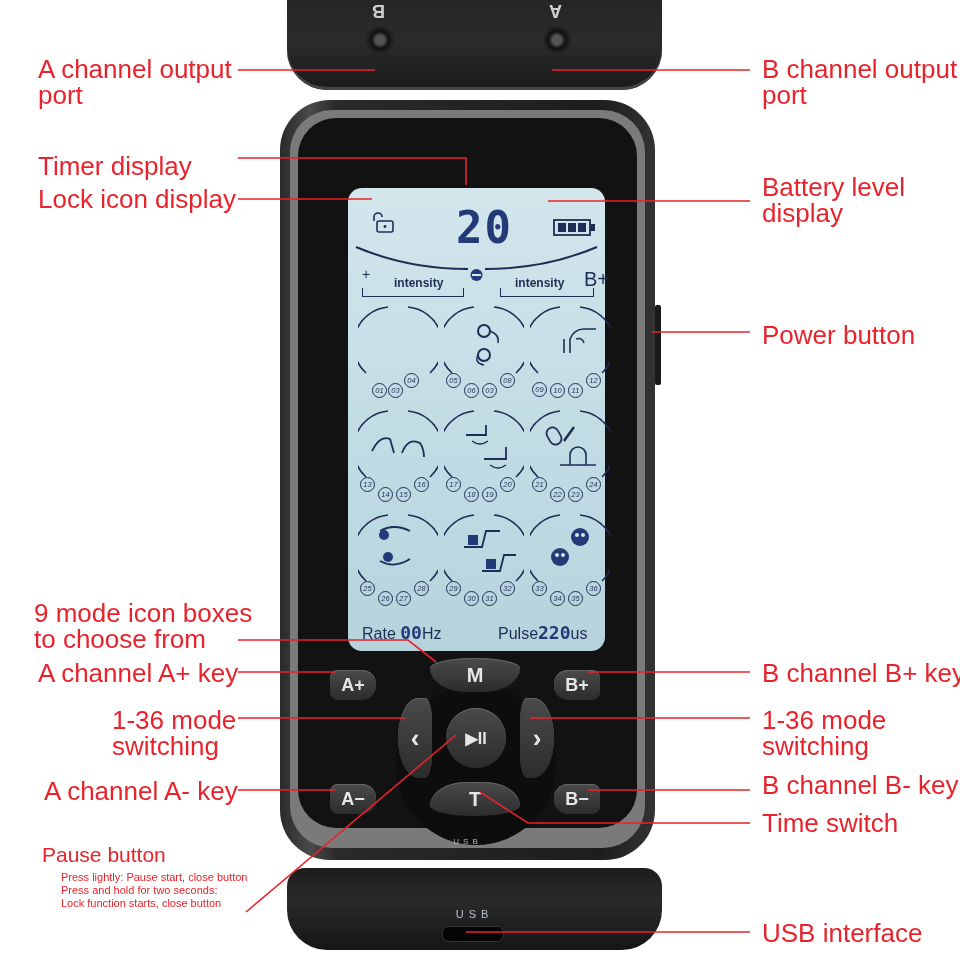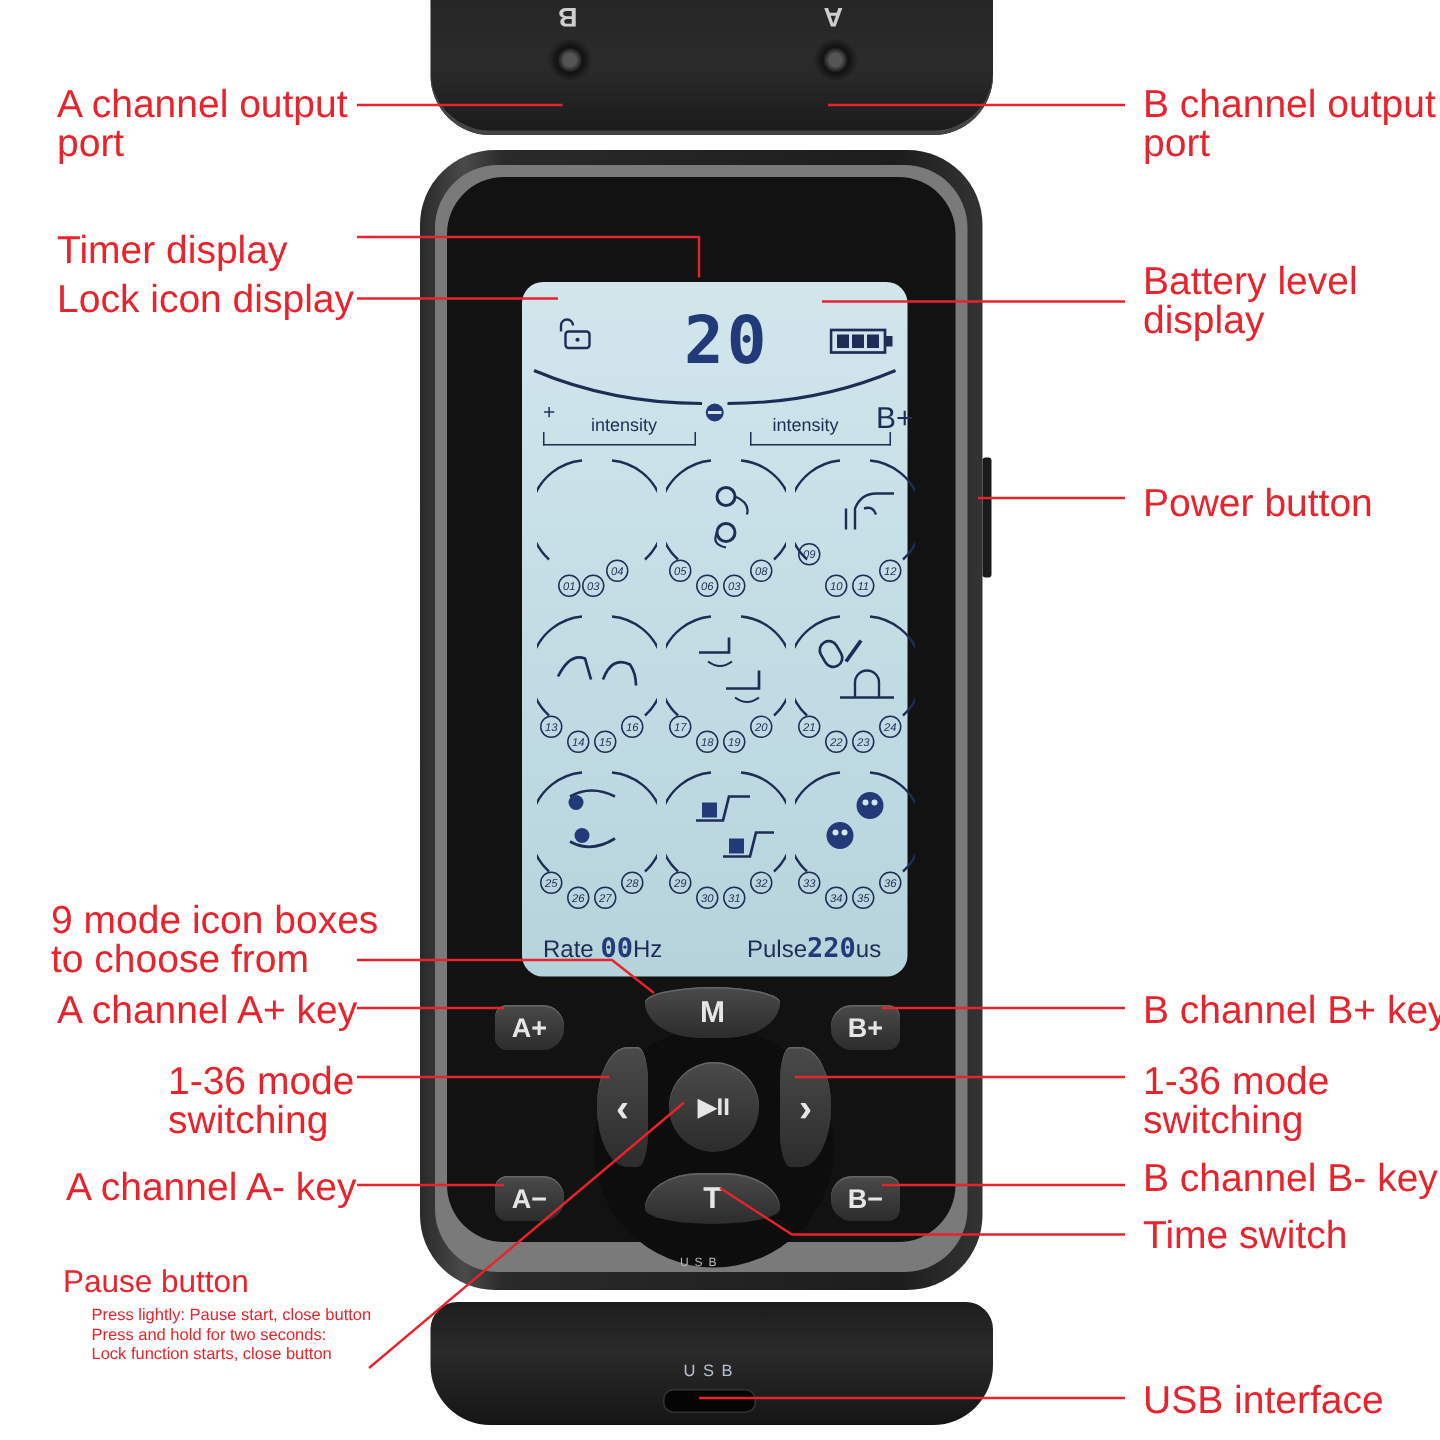--- a/index.html
+++ b/index.html
@@ -17,21 +17,21 @@
   .bezel{position:absolute;left:10px;top:10px;right:10px;bottom:12px;border-radius:42px;background:#7a7a7a;padding:2px;}
   .face{position:absolute;left:8px;top:8px;right:8px;bottom:20px;border-radius:38px;background:#121212;}
   .powerbtn{position:absolute;right:-6px;top:205px;width:6px;height:80px;background:#1a1a1a;border-radius:2px;}
   .usbtxt{position:absolute;bottom:2px;left:0;right:0;text-align:center;color:#bbb;font-size:8px;letter-spacing:4px;}
   
   .lcd{position:absolute;left:50px;top:70px;width:257px;height:463px;border-radius:14px;background:linear-gradient(180deg,#d2e6ec,#c0dbe3 60%,#b6d3dc);}
   .timer{position:absolute;left:108px;top:14px;font-family:"DejaVu Sans Mono",monospace;font-size:44px;font-weight:bold;color:#233a78;letter-spacing:2px;}
   .lock{position:absolute;left:22px;top:24px;}
   .batt{position:absolute;left:205px;top:30px;}
   .arcs{position:absolute;left:0;top:55px;}
-  .intA,.intB{position:absolute;top:88px;font-size:12px;font-weight:normal;color:#1e2d55;}
+  .intA,.intB{position:absolute;top:88px;font-size:12px;font-weight:bold;color:#1e2d55;}
   .intA{left:46px;} .intB{left:167px;}
   .plus{position:absolute;top:78px;left:14px;font-size:14px;color:#1e2d55;}
   .bplus{position:absolute;top:80px;left:236px;font-size:20px;color:#1e2d55;}
   .bracket{position:absolute;top:100px;height:8px;border:1.5px solid #1e2d55;border-top:none;}
   .grid{position:absolute;left:10px;top:115px;width:240px;}
   .cell{position:absolute;width:80px;height:110px;}
   .num{position:absolute;width:13px;height:13px;border:1px solid #1e2d55;border-radius:50%;font-size:7.5px;line-height:13px;text-align:center;color:#1e2d55;font-style:italic;}
   .rate{position:absolute;left:14px;bottom:8px;font-size:16px;color:#1e2d55;}
   .pulse{position:absolute;left:150px;bottom:8px;font-size:16px;color:#1e2d55;}
   .seg{font-family:"DejaVu Sans Mono",monospace;font-size:18px;color:#233a78;font-weight:bold;}
@@ -108,21 +108,21 @@
             <span class="num" style="left:20px;top:80px">06</span>
             <span class="num" style="left:38px;top:80px">03</span>
             <span class="num" style="left:56px;top:70px">08</span>
           </div>
           <div class="cell" style="left:172px;top:0">
             <svg width="80" height="85">
                 <path d="M30 4 A38 38 0 0 0 8 70" fill="none" stroke="#1e2d55" stroke-width="1.6"></path>
                 <path d="M50 4 A38 38 0 0 1 72 70" fill="none" stroke="#1e2d55" stroke-width="1.6"></path>
                 <path d="M34 50 v-14 M40 50 v-14 q4 -10 14 -10 h12 M46 36 q6 -2 8 4" fill="none" stroke="#1e2d55" stroke-width="1.6"></path>
               </svg>
-            <span class="num" style="left:2px;top:59px">09</span>
+            <span class="num" style="left:2px;top:79px">09</span>
             <span class="num" style="left:20px;top:80px">10</span>
             <span class="num" style="left:38px;top:80px">11</span>
             <span class="num" style="left:56px;top:70px">12</span>
           </div>
           <div class="cell" style="left:0;top:104px">
             <svg width="80" height="85">
                 <path d="M30 4 A38 38 0 0 0 8 70" fill="none" stroke="#1e2d55" stroke-width="1.6"></path>
                 <path d="M50 4 A38 38 0 0 1 72 70" fill="none" stroke="#1e2d55" stroke-width="1.6"></path>
                 <path d="M14 44 q8 -16 18 -12 l4 14 M44 46 q6 -16 18 -10 q4 6 4 14" fill="none" stroke="#1e2d55" stroke-width="1.8"></path>
               </svg>

